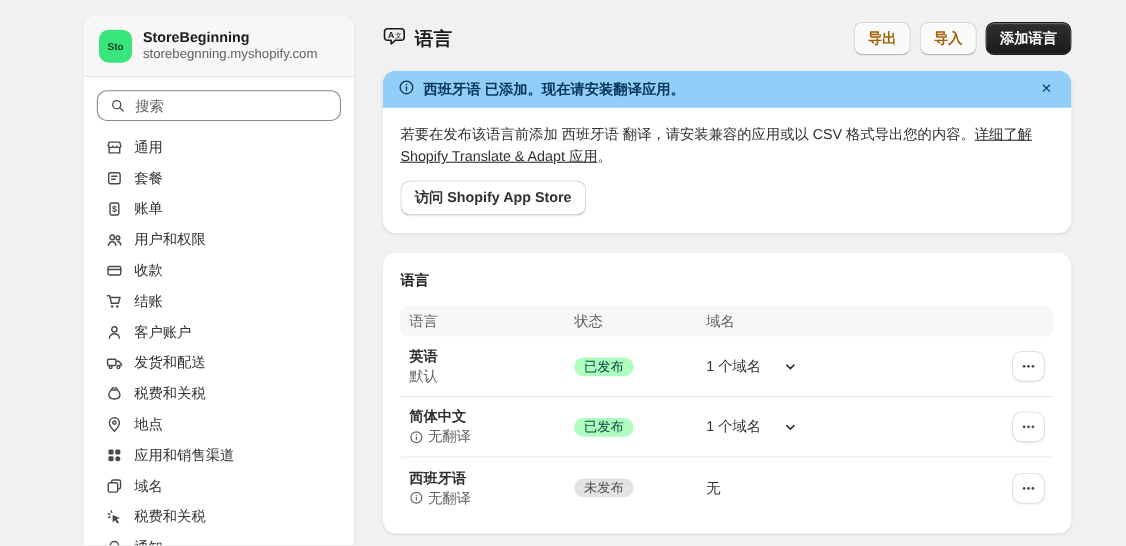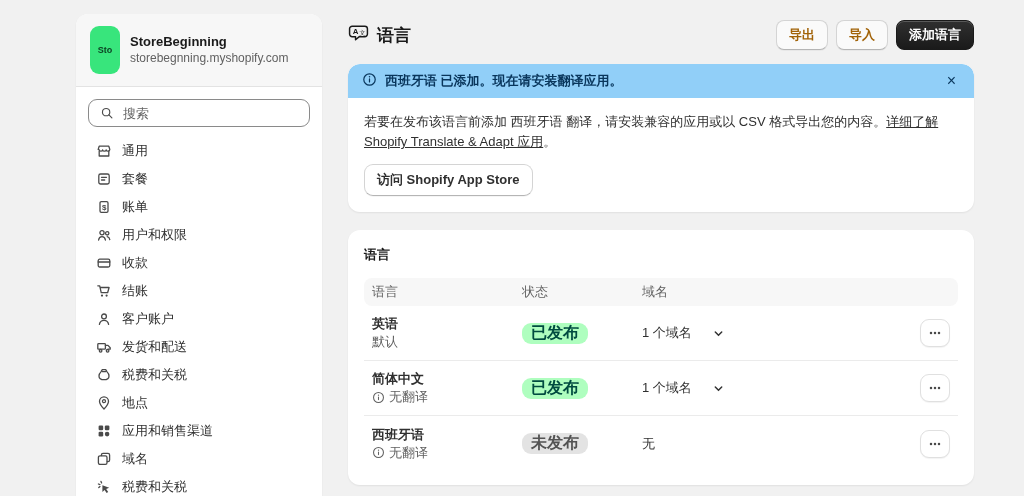--- a/index.html
+++ b/index.html
@@ -9,21 +9,21 @@
     font-family:"Liberation Sans","DejaVu Sans",sans-serif;
     color:#303030; font-size:13px;
   }
   .layout { display:flex; padding:14px 0 0 76px; gap:26px; align-items:flex-start; }
 
   
   .sidebar { flex:0 0 246px; width:246px; height:482px; background:#fff;
     border-radius:12px 12px 0 0; box-shadow:0 1px 2px rgba(0,0,0,.07); overflow:hidden; }
   .sb-header { display:flex; align-items:center; gap:10px; padding:12px 14px;
     background:#f7f7f7; border-bottom:1px solid #e3e3e3; }
-  .avatar { width:30px; height:48px; border-radius:9px; background:#38e57c; color:#0d4224;
+  .avatar { width:30px; height:30px; border-radius:9px; background:#38e57c; color:#0d4224;
     font-size:9px; font-weight:700; display:flex; align-items:center; justify-content:center; flex:0 0 30px; }
   .store-name { font-size:13px; font-weight:700; color:#1a1a1a; line-height:1.25; }
   .store-domain { font-size:12px; color:#616161; line-height:1.25; }
   .sb-body { padding:12px 12px 0; }
   .searchbox { display:flex; align-items:center; gap:8px; border:1px solid #8a8a8a; border-radius:9px;
     background:#fff; padding:5px 10px; margin-bottom:10px; color:#616161; }
   .searchbox input { border:0; outline:0; width:100%; font-size:13px; background:transparent;
     font-family:inherit; color:#303030; }
   .searchbox input::placeholder { color:#616161; }
   .sb-item { display:flex; align-items:center; gap:10px; padding:5px 8px; border-radius:8px;
@@ -61,21 +61,21 @@
   
   .table-card { padding:16px 16px 14px; }
   .table-title { font-size:13px; font-weight:700; color:#1a1a1a; margin-bottom:14px; }
   .thead { display:grid; grid-template-columns:150px 120px 1fr 40px; align-items:center;
     background:#f7f7f7; border-radius:8px; height:28px; padding:0 8px; color:#616161; font-weight:550; }
   .trow { display:grid; grid-template-columns:150px 120px 1fr 40px; align-items:center;
     min-height:55px; padding:0 8px; border-bottom:1px solid #ebebeb; }
   .trow:last-child { border-bottom:0; }
   .lang-name { font-weight:600; color:#303030; line-height:1.4; }
   .lang-sub { display:flex; align-items:center; gap:4px; color:#616161; font-size:13px; line-height:1.4; }
-  .badge { display:inline-block; font-size:16px; font-weight:700; padding:0 9px; border-radius:9px; }
+  .badge { display:inline-block; font-size:12px; font-weight:400; padding:0 9px; border-radius:9px; }
   .badge-success { background:#affebf; color:#014b40; }
   .badge-neutral { background:#e3e3e3; color:#535353; }
   .domain-toggle { display:inline-flex; align-items:center; gap:21px; background:none; border:0;
     font-family:inherit; font-size:13px; color:#303030; cursor:pointer; padding:0; }
   .cell-actions { display:flex; justify-content:flex-end; }
   .more-btn { width:30px; height:28px; background:#fff; border:1px solid #e0e0e0; border-radius:9px;
     cursor:pointer; color:#4a4a4a; display:flex; align-items:center; justify-content:center;
     box-shadow:0 1px 1px rgba(0,0,0,.05); }
 </style>
 </head>

